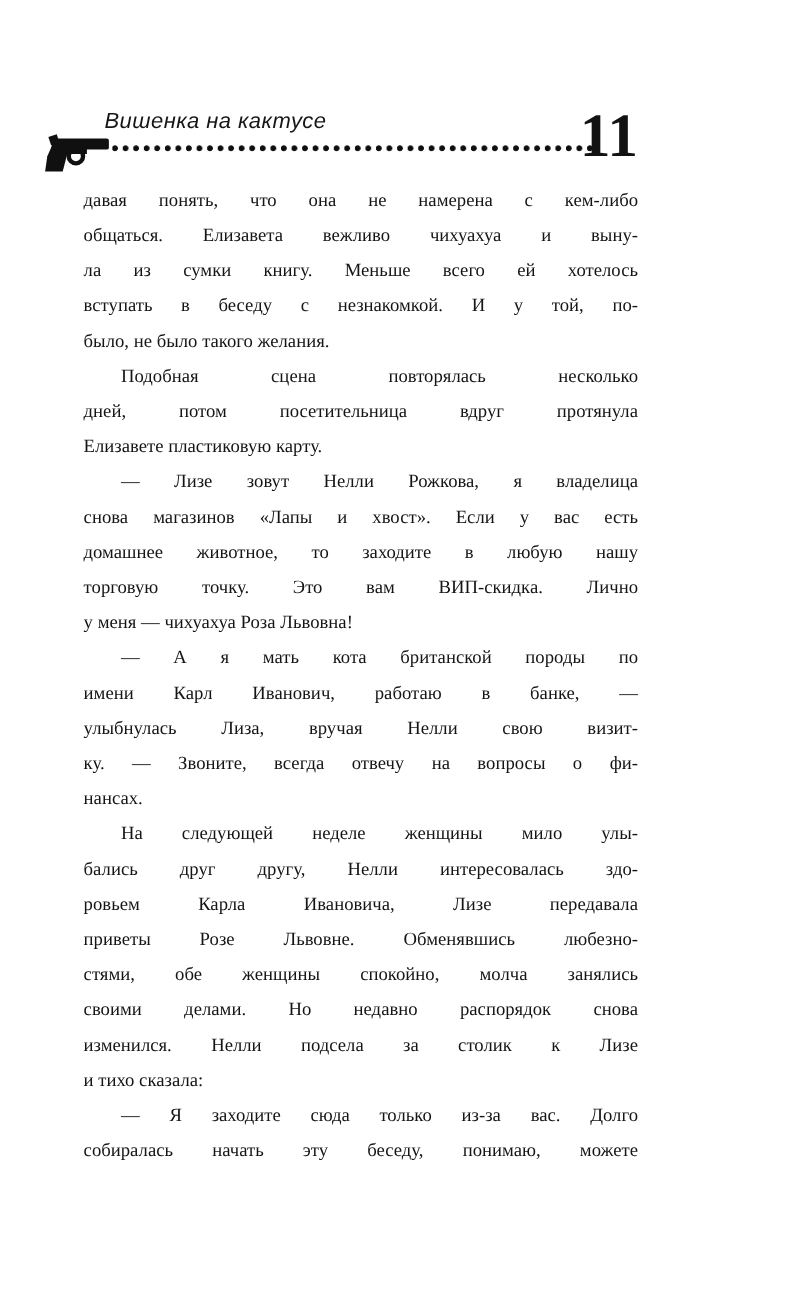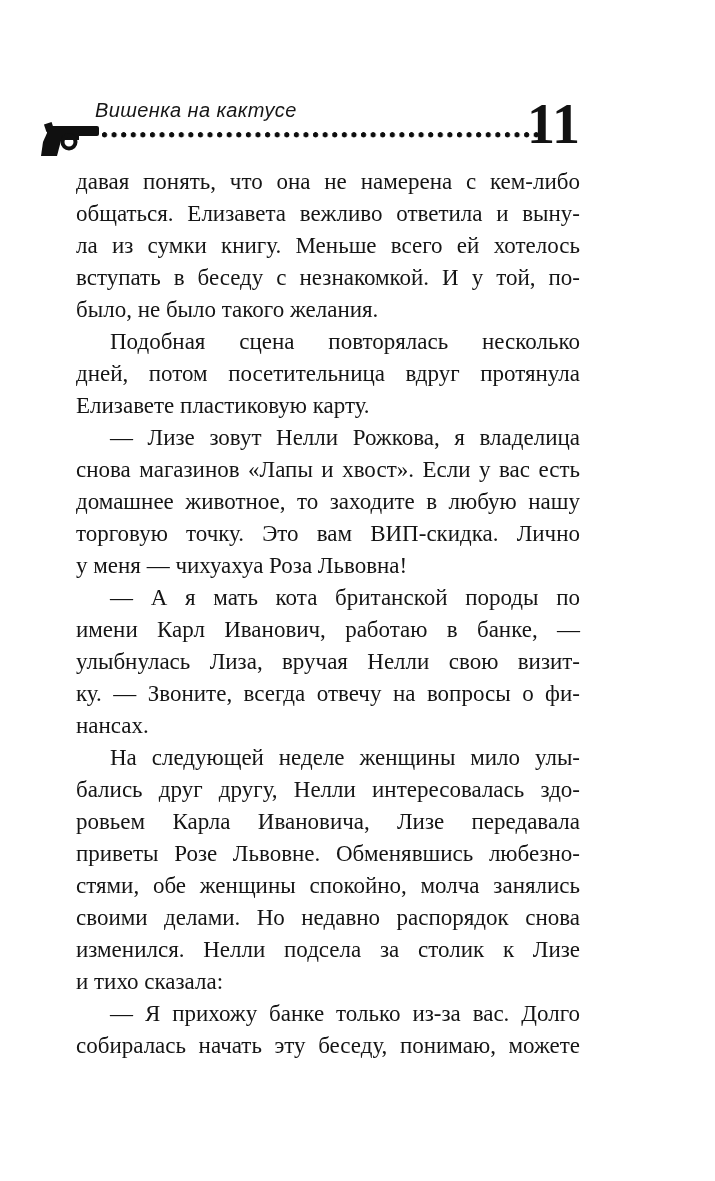--- a/index.html
+++ b/index.html
@@ -56,21 +56,21 @@
     font-size: 56px;
     line-height: 42px;
     color: #121212;
   }
 
   
   .body-text {
     position: absolute;
     left: 76px; top: 166px;
     width: 504px;
-    font-size: 23px;
+    font-size: 17px;
     color: #151515;
   }
   .line {
     height: 32px;
     line-height: 32px;
     white-space: normal;
     overflow: visible;
   }
   .line.just {
     text-align: justify;
@@ -103,21 +103,21 @@
 
     <div class="header-title">Вишенка на кактусе</div>
 
     <div class="dotted-leader"></div>
 
     <div class="page-number">11</div>
   </div>
 
   <div class="body-text">
       <div class="line just">давая понять, что она не намерена с кем-либо</div>
-      <div class="line just">общаться. Елизавета вежливо ответила и выну-</div>
+      <div class="line just">общаться. Елизавета вежливо чихуахуа и выну-</div>
       <div class="line just">ла из сумки книгу. Меньше всего ей хотелось</div>
       <div class="line just">вступать в беседу с незнакомкой. И у той, по-</div>
       <div class="line">было, не было такого желания.</div>
       <div class="line just indent">Подобная сцена повторялась несколько</div>
       <div class="line just">дней, потом посетительница вдруг протянула</div>
       <div class="line">Елизавете пластиковую карту.</div>
       <div class="line just indent">— Лизе зовут Нелли Рожкова, я владелица</div>
       <div class="line just">снова магазинов «Лапы и хвост». Если у вас есть</div>
       <div class="line just">домашнее животное, то заходите в любую нашу</div>
       <div class="line just">торговую точку. Это вам ВИП-скидка. Лично</div>
@@ -128,17 +128,17 @@
       <div class="line just">ку. — Звоните, всегда отвечу на вопросы о фи-</div>
       <div class="line">нансах.</div>
       <div class="line just indent">На следующей неделе женщины мило улы-</div>
       <div class="line just">бались друг другу, Нелли интересовалась здо-</div>
       <div class="line just">ровьем Карла Ивановича, Лизе передавала</div>
       <div class="line just">приветы Розе Львовне. Обменявшись любезно-</div>
       <div class="line just">стями, обе женщины спокойно, молча занялись</div>
       <div class="line just">своими делами. Но недавно распорядок снова</div>
       <div class="line just">изменился. Нелли подсела за столик к Лизе</div>
       <div class="line">и тихо сказала:</div>
-      <div class="line just indent">— Я прихожу банке только из-за вас. Долго</div>
+      <div class="line just indent">— Я заходите сюда только из-за вас. Долго</div>
       <div class="line just">собиралась начать эту беседу, понимаю, можете</div>
     </div>
 
 </div>
 
 </body></html>

